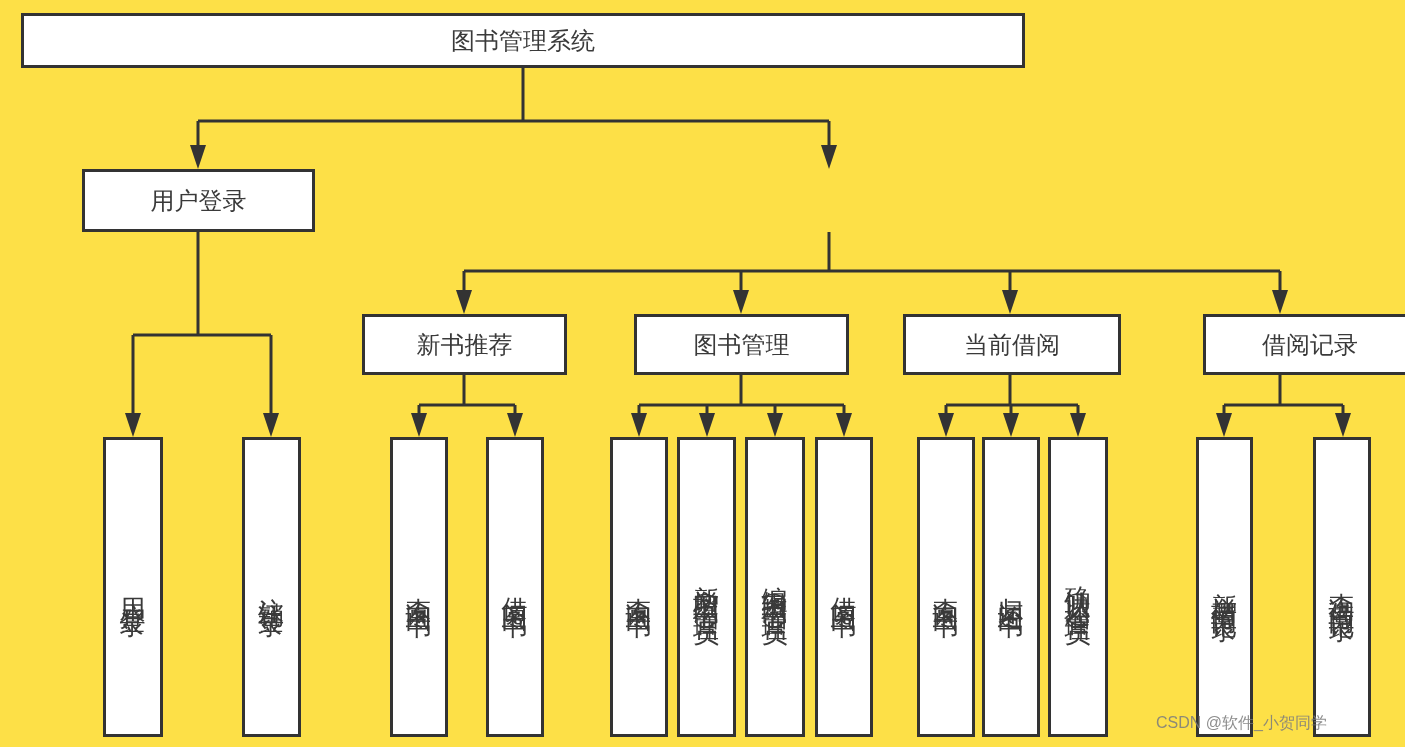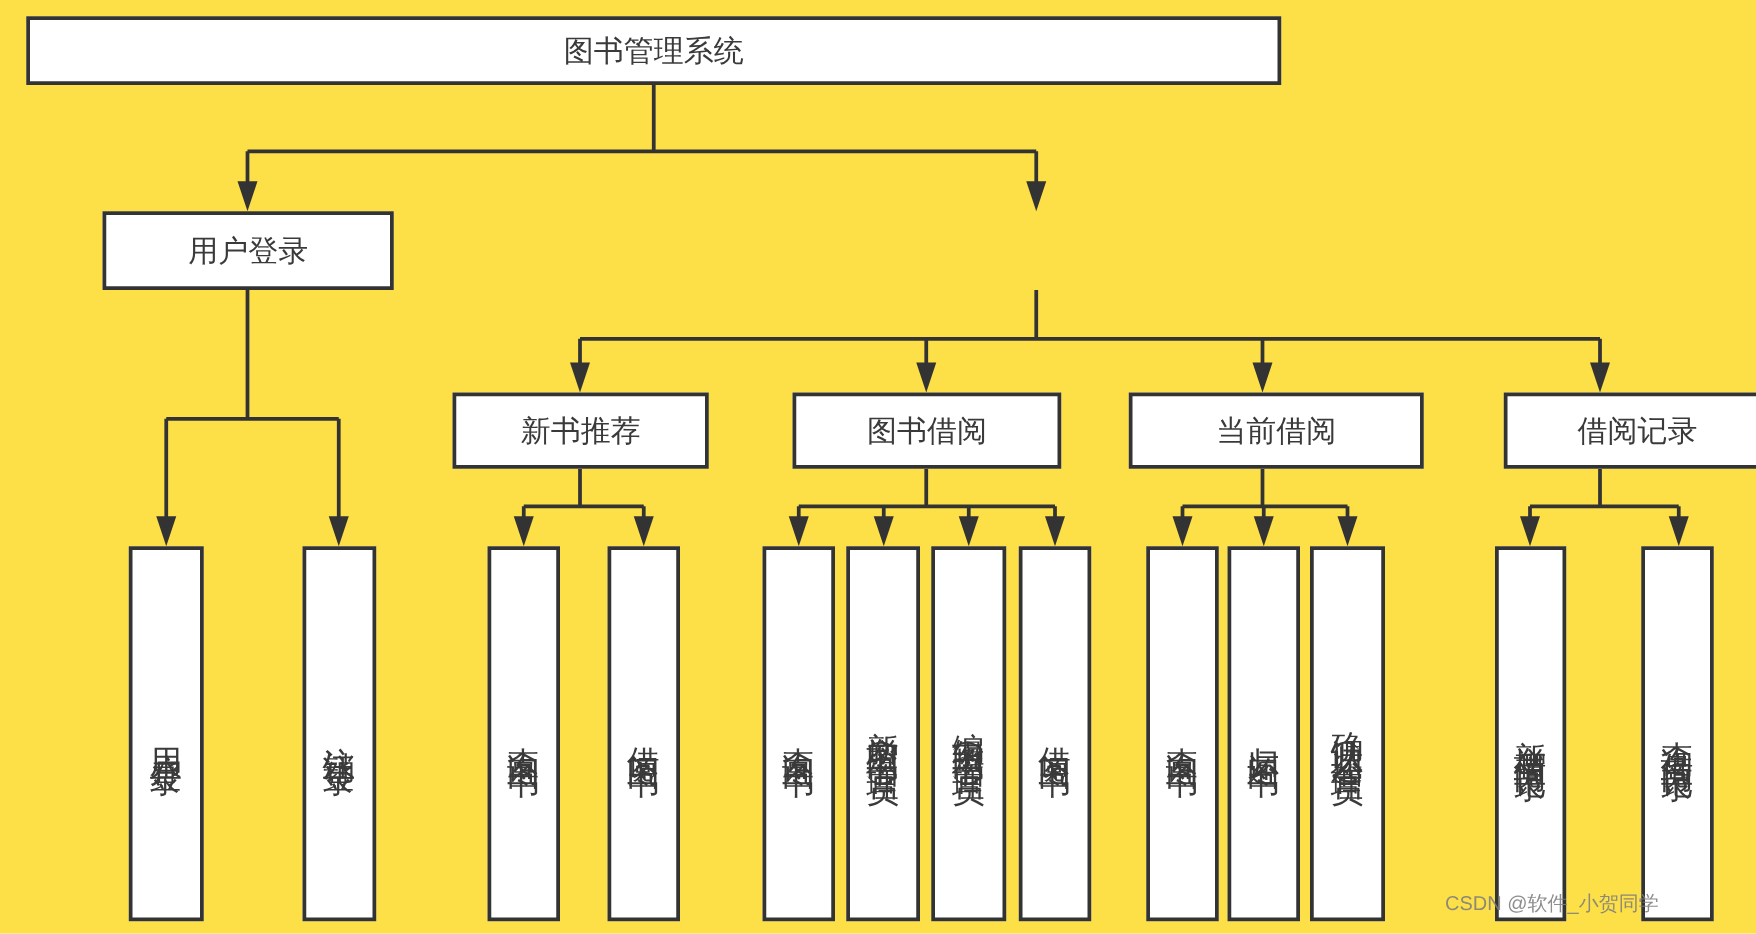--- a/index.html
+++ b/index.html
@@ -30,21 +30,21 @@
     letter-spacing:5px;
     font-size:26px;
     line-height:1;
   }
   
   .n-root  { left:21px;  top:13px;  width:1004px; height:55px; }
   .n-user  { left:82px;  top:169px; width:233px;  height:63px; }
   .n-mgmt  { left:712px; top:169px; width:235px;  height:63px; }
   .n-rec   { left:362px; top:314px; width:205px;  height:61px; }
   .n-bor   { left:634px; top:314px; width:215px;  height:61px; }
-  .n-cur   { left:903px; top:314px; width:236px;  height:61px; }
+  .n-cur   { left:903px; top:314px; width:218px;  height:61px; }
   .n-log   { left:1203px;top:314px; width:214px;  height:61px; }
   
   .leaf { top:437px; height:300px; }
   .lf-1  { left:103px;  width:60px; }
   .lf-2  { left:242px;  width:59px; }
   .lf-3  { left:390px;  width:58px; }
   .lf-4  { left:486px;  width:58px; }
   .lf-5  { left:610px;  width:58px; }
   .lf-6  { left:677px;  width:59px; }
   .lf-7  { left:745px;  width:60px; }
@@ -149,21 +149,21 @@
   </div>
 
   <div class="node n-user">
     <span>用户登录</span>
   </div>
 
   <div class="node n-rec">
     <span>新书推荐</span>
   </div>
   <div class="node n-bor">
-    <span>图书借阅</span>
+    <span>图书管理</span>
   </div>
   <div class="node n-cur">
     <span>当前借阅</span>
   </div>
   <div class="node n-log">
     <span>借阅记录</span>
   </div>
 
   <div class="node vert leaf lf-1">
     <span>用户登录</span>

